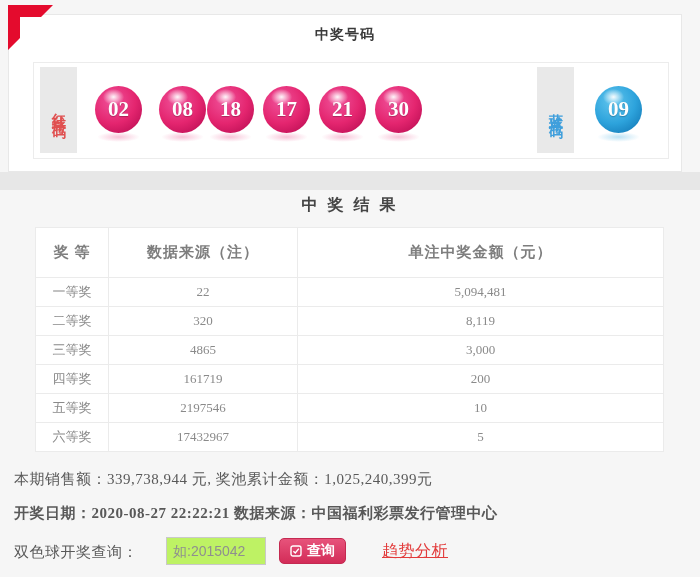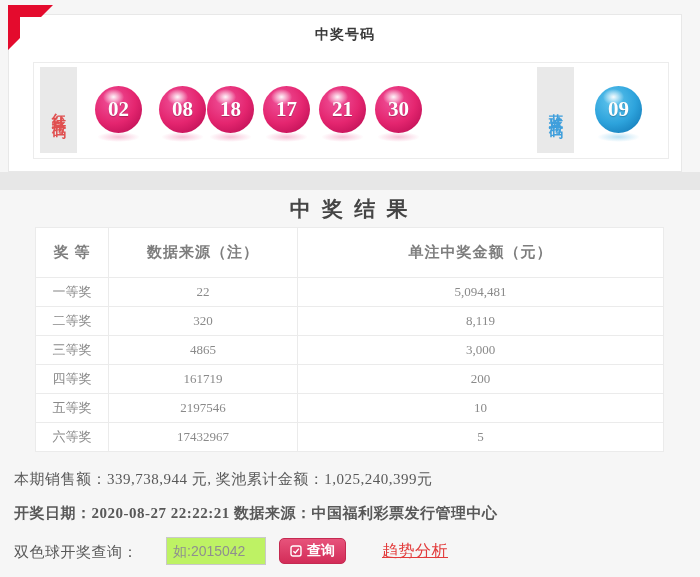--- a/index.html
+++ b/index.html
@@ -62,21 +62,21 @@
   .ball.blue::after { background:radial-gradient(ellipse at center, rgba(45,163,220,.32), rgba(45,163,220,0) 70%); }
   .rb0{left:61px}.rb1{left:125px}.rb2{left:173px}.rb3{left:229px}.rb4{left:285px}.rb5{left:341px}
   .bb0{left:561px}
 
   
   .band { position:absolute; left:0; top:172px; width:700px; height:18px; background:#e7e7e7; }
 
   
   .results-title {
     position:absolute; left:0; top:195px; width:700px; text-align:center;
-    font-size:21px; font-weight:bold; color:#454545; letter-spacing:3px;
+    font-size:16px; font-weight:bold; color:#454545; letter-spacing:3px;
   }
   table.results {
     position:absolute; left:35px; top:227px; width:628px;
     border-collapse:collapse; background:#fff; table-layout:fixed;
   }
   table.results th, table.results td {
     border:1px solid #ebebeb; text-align:center;
   }
   table.results th {
     font-size:15px; font-weight:bold; color:#7e7e7e; padding:15px 0;

